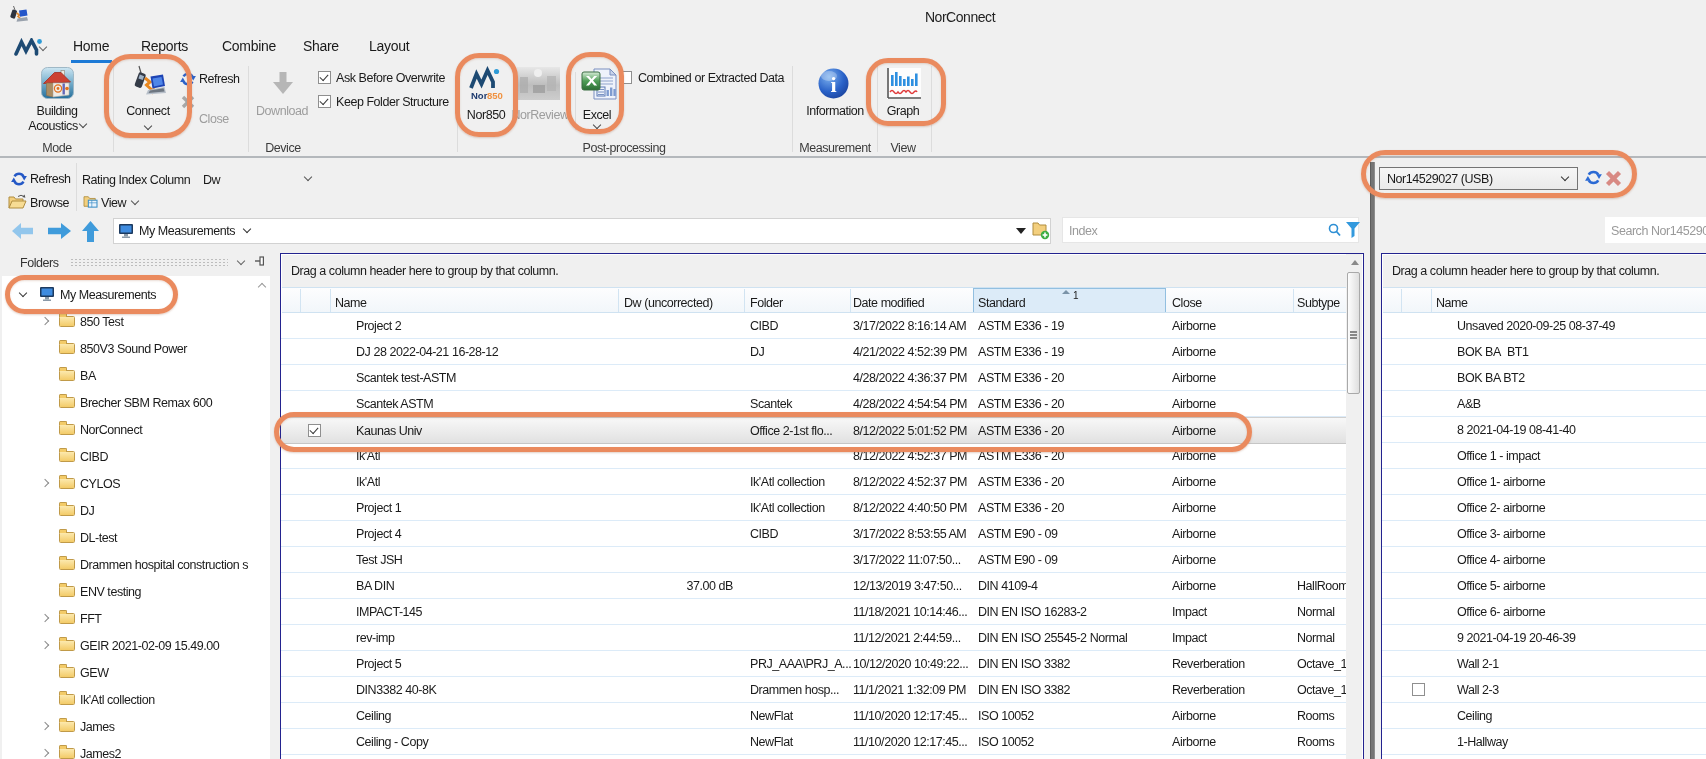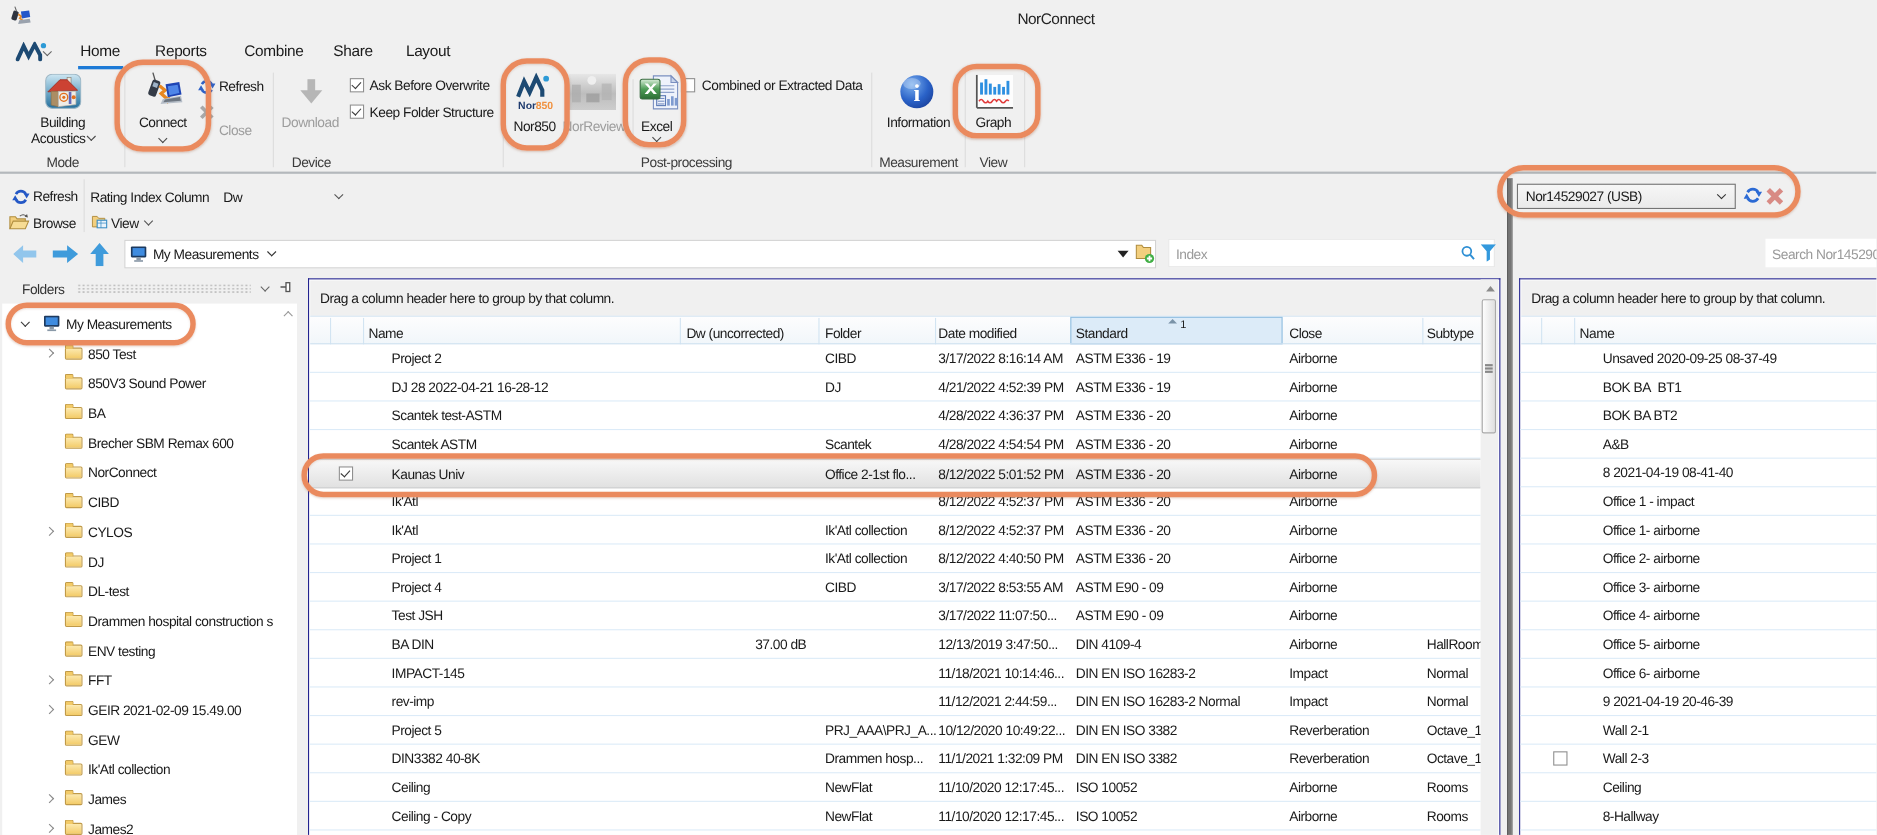--- a/index.html
+++ b/index.html
@@ -523,21 +523,21 @@
   <div class="grow" style="top:599px">
       <span class="cn">IMPACT-145</span>
       <span class="cd">11/18/2021 10:14:46...</span>
       <span class="cs">DIN EN ISO 16283-2</span>
       <span class="ct">Impact</span>
       <span class="cy">Normal</span>
     </div>
   <div class="grow" style="top:625px">
       <span class="cn">rev-imp</span>
       <span class="cd">11/12/2021 2:44:59...</span>
-      <span class="cs">DIN EN ISO 16283-2 Normal</span>
+      <span class="cs">DIN EN ISO 25545-2 Normal</span>
       <span class="ct">Impact</span>
       <span class="cy">Normal</span>
     </div>
   <div class="grow" style="top:651px">
       <span class="cn">Project 5</span>
       <span class="cf">PRJ_AAA\PRJ_A...</span>
       <span class="cd">10/12/2020 10:49:22...</span>
       <span class="cs">DIN EN ISO 3382</span>
       <span class="ct">Reverberation</span>
       <span class="cy">Octave_1_</span>
@@ -645,21 +645,21 @@
       <span>Wall 2-1</span>
     </div>
   <div class="rrow" style="top:677px">
       <span class="cb" style="left:30px;top:6px"></span>
       <span>Wall 2-3</span>
     </div>
   <div class="rrow" style="top:703px">
       <span>Ceiling</span>
     </div>
   <div class="rrow" style="top:729px">
-      <span>8-Hallway</span>
+      <span>1-Hallway</span>
     </div>
 </div>
 
 <div id="rings">
   <div class="ring" style="left:104px;top:54px;width:88px;height:84px;border-radius:26px"></div>
   <div class="ring" style="left:455px;top:53px;width:63px;height:84px;border-radius:24px"></div>
   <div class="ring" style="left:566px;top:52px;width:58px;height:82px;border-radius:24px"></div>
   <div class="ring" style="left:866px;top:58px;width:80px;height:68px;border-radius:22px"></div>
   <div class="ring" style="left:1361px;top:150px;width:276px;height:48px;border-radius:24px"></div>
   <div class="ring" style="left:5px;top:275px;width:173px;height:39px;border-radius:20px"></div>

